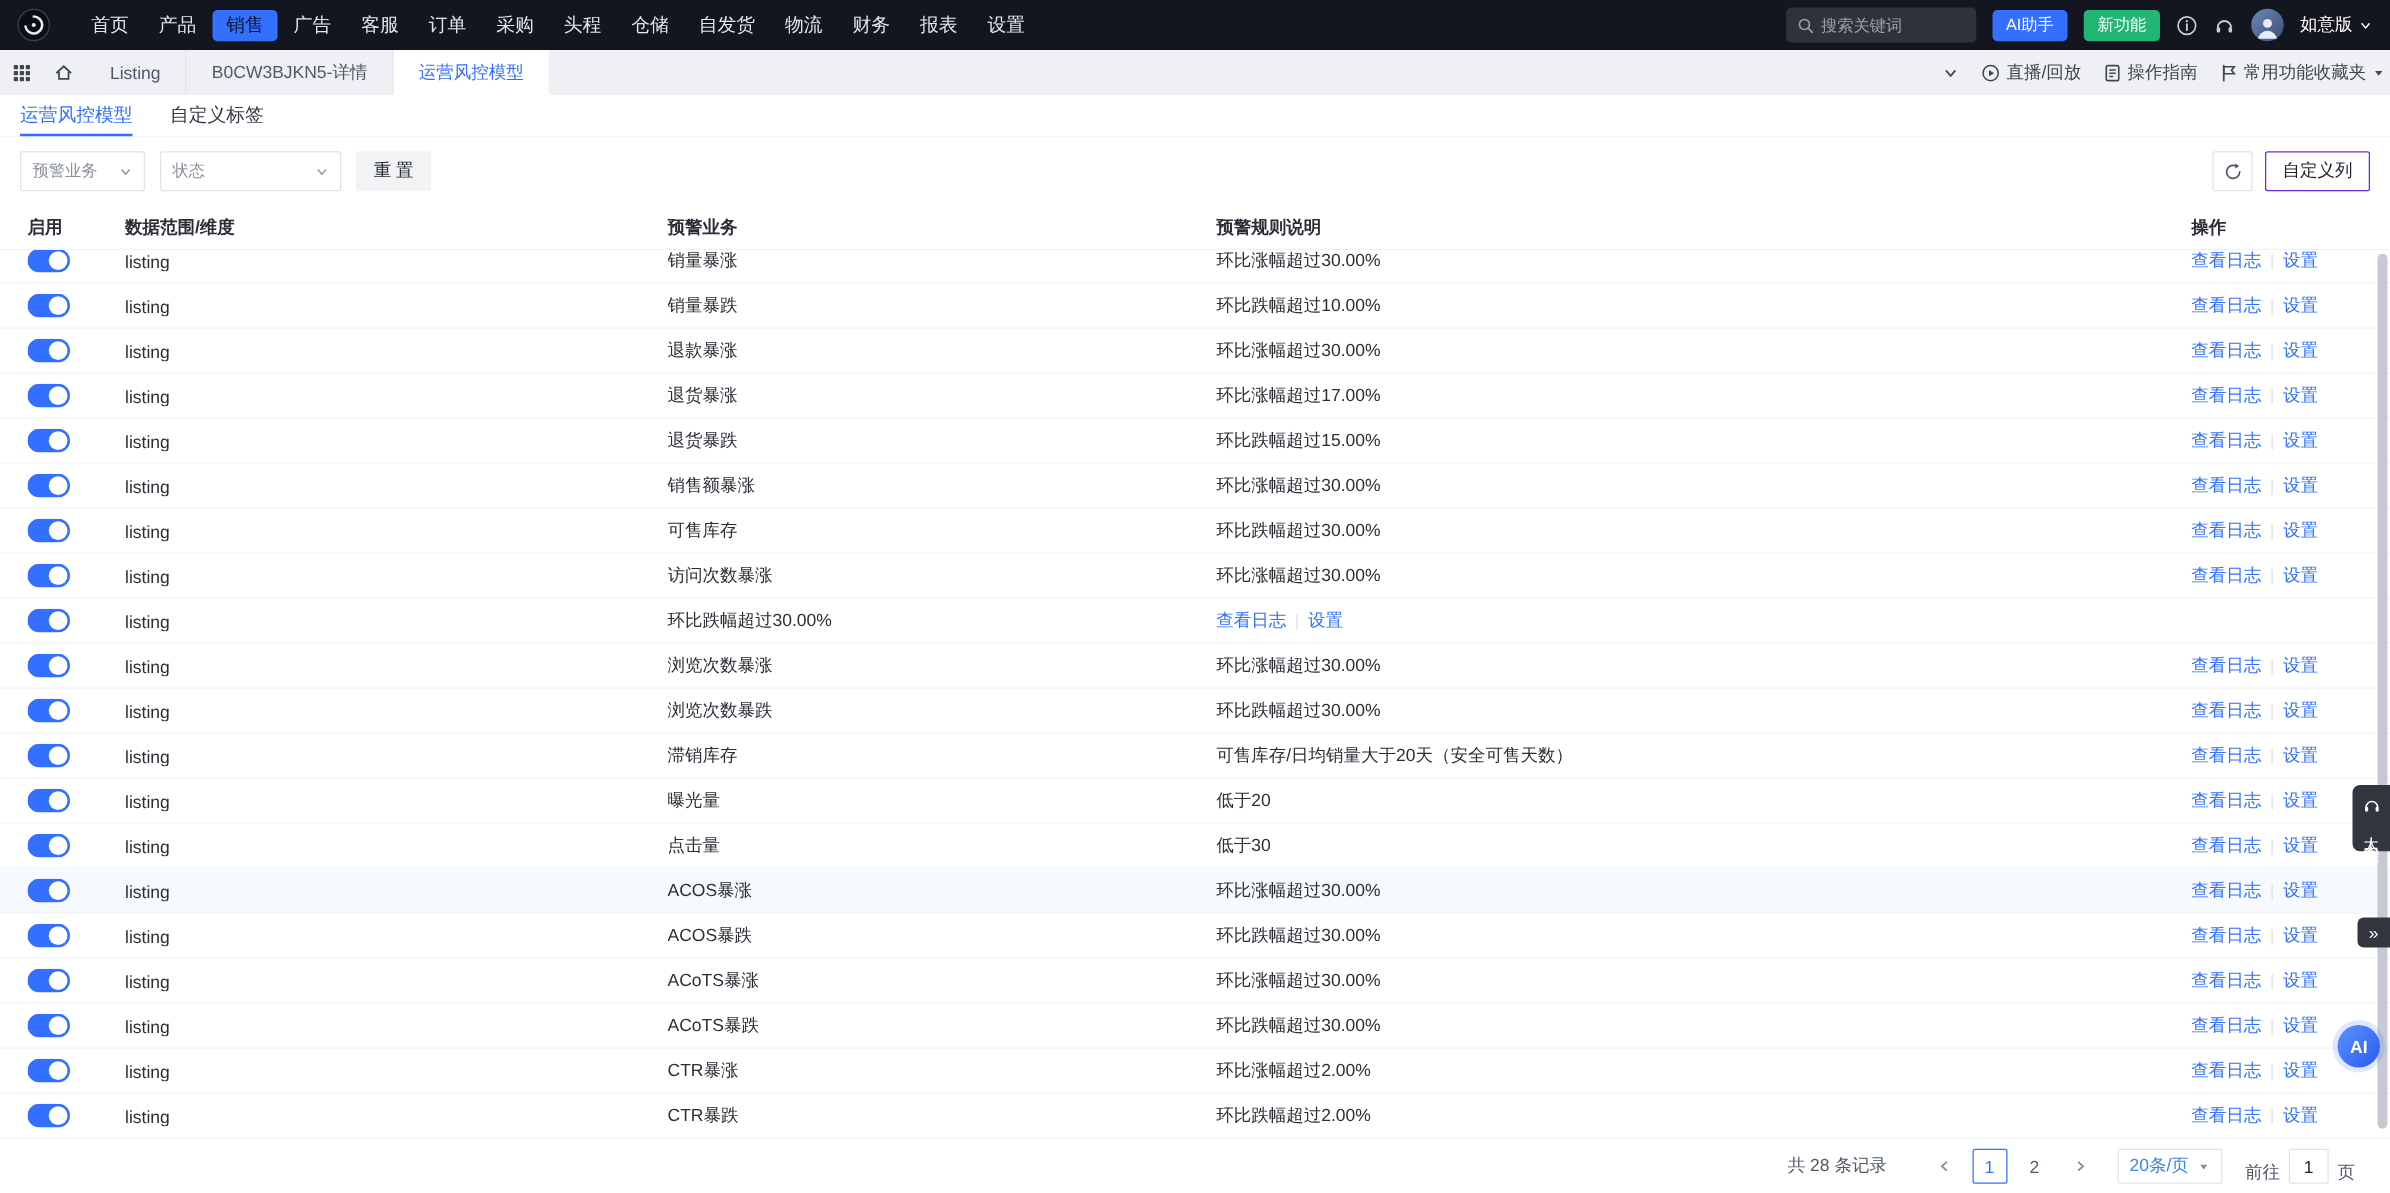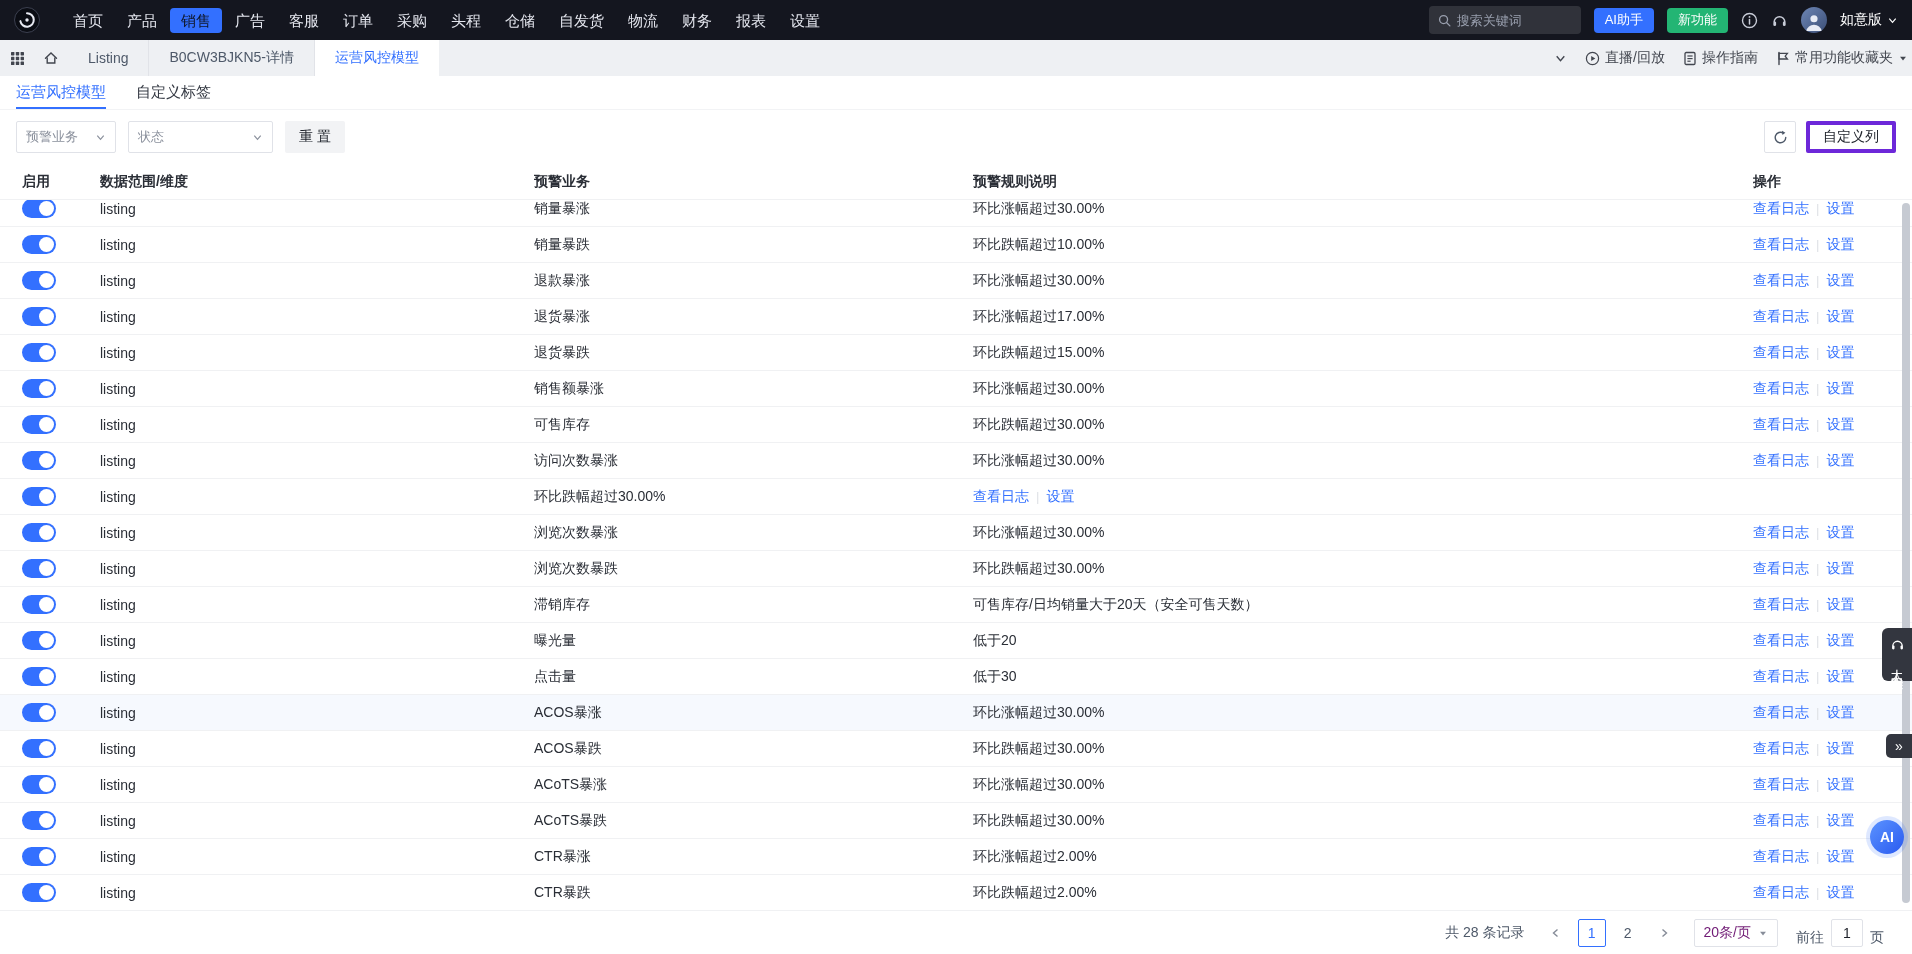--- a/index.html
+++ b/index.html
@@ -95,21 +95,21 @@
   .btn-reset {
     height:32px; background:#f2f3f5; border:none; border-radius:2px; padding:0 14px;
     font-size:14px; color:#1d2129; cursor:pointer; font-family:inherit;
   }
   .filter-right { margin-left:auto; display:flex; align-items:center; gap:10px; }
   .btn-refresh {
     width:32px; height:32px; border:1px solid #e0e2e8; background:#fff; border-radius:2px;
     display:flex; align-items:center; justify-content:center; color:#4e5969; cursor:pointer;
   }
   .btn-custom {
-    height:32px; border:4px solid #6d28d9; background:#fff; border-radius:2px; padding:0 13px;
+    height:32px; border:1px solid #6d28d9; background:#fff; border-radius:2px; padding:0 13px;
     font-size:14px; color:#1d2129; cursor:pointer; font-family:inherit;
   }
 
   
   .tgrid { display:grid; grid-template-columns:78px 434px 439px 780px auto; padding-left:22px; }
   .table-header {
     height:36px; align-items:center; font-weight:bold; font-size:14.5px; color:#1d2129;
     background:#fff; border-bottom:1px solid #f0f1f3;
   }
   .table-body { height:712px; overflow:hidden; position:relative; }
@@ -126,31 +126,31 @@
   }
   .c-action { display:flex; align-items:center; gap:7px; }
   .link { color:#3370ff; font-size:14px; cursor:pointer; text-decoration:none; white-space:nowrap; }
   .sep { color:#dfe1e6; font-size:13px; }
 
   
   .footer {
     height:42px; display:flex; align-items:center; justify-content:flex-end; gap:8px;
     padding-right:28px; font-size:14px; color:#4e5969; background:#fff;
   }
-  .total { margin-right:9px; color:#4e5969; }
+  .total { margin-right:24px; color:#4e5969; }
   .page, .page-nav {
     min-width:28px; height:28px; display:flex; align-items:center; justify-content:center;
     border-radius:2px; color:#4e5969; cursor:pointer; font-size:14px;
   }
   .page-nav { color:#868c98; }
   .page.active { border:1px solid #3370ff; color:#3370ff; background:#fff; }
   .page-list { display:flex; align-items:center; gap:8px; }
   .page-size {
     height:28px; border:1px solid #e0e2e8; border-radius:2px; padding:0 9px;
-    display:flex; align-items:center; gap:7px; color:#701a75; cursor:pointer; margin-left:8px;
+    display:flex; align-items:center; gap:7px; color:#3b82f6; cursor:pointer; margin-left:8px;
   }
   .goto-wrap { display:flex; align-items:flex-end; gap:7px; margin-left:10px; }
   .goto-input {
     width:32px; height:28px; border:1px solid #e0e2e8; border-radius:2px; text-align:center;
     font-size:14px; color:#1d2129; outline:none; font-family:inherit;
   }
 
   
   .vscrollbar { position:absolute; right:2px; top:200px; width:8px; height:712px; z-index:20; }
   .vscroll-thumb { position:absolute; top:3px; width:8px; height:700px; border-radius:4px; background:#c6cad2; cursor:pointer; }

